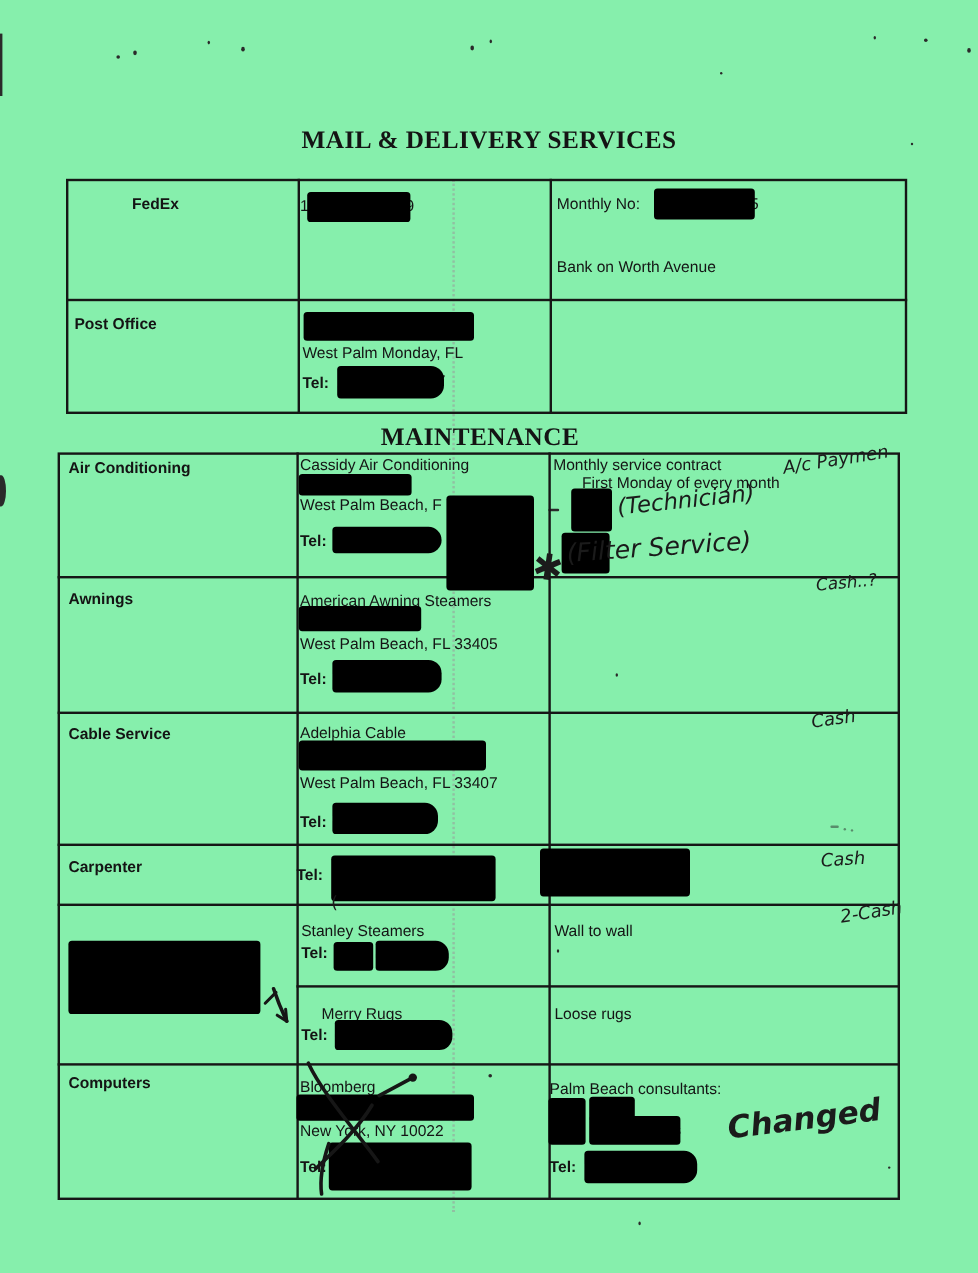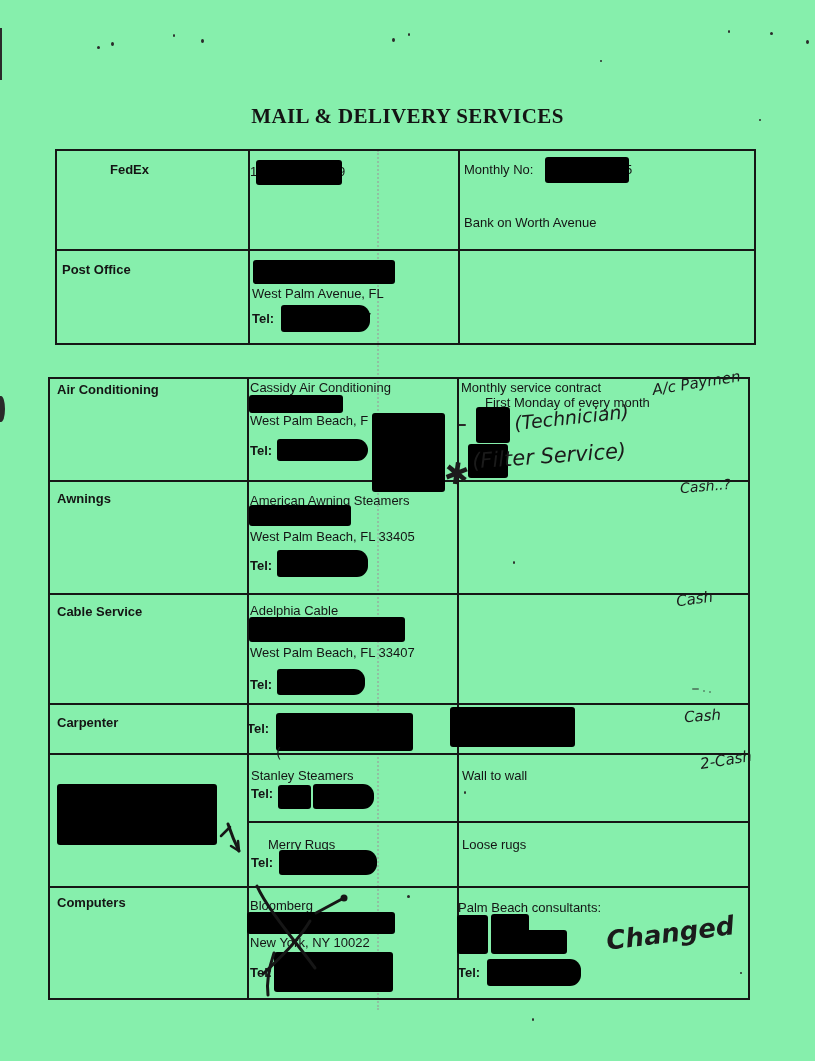--- a/index.html
+++ b/index.html
@@ -44,38 +44,39 @@
   <div class="speck" style="left:407px;top:895px;width:3px;height:3px"></div>
   <div class="speck" style="left:532px;top:1018px;width:2px;height:3px"></div>
   <div class="speck" style="left:740px;top:972px;width:2px;height:2px"></div>
   <div class="speck" style="left:0;top:28px;width:2px;height:52px;border-radius:0"></div>
   <div class="speck" style="left:-3px;top:396px;width:8px;height:26px;border-radius:0 60% 60% 0"></div>
   <div class="speck" style="left:692px;top:688px;width:7px;height:2px;border-radius:1px;opacity:.5"></div>
   <div class="speck" style="left:703px;top:690px;width:2px;height:2px;opacity:.5"></div>
   <div class="speck" style="left:709px;top:691px;width:2px;height:2px;opacity:.5"></div>
 
   <div class="doc-title" style="top:104px;width:815px;">MAIL &amp; DELIVERY SERVICES</div>
+  <div class="doc-title" style="top:352px;width:800px;">MAINTENANCE</div>
 
   <div class="frame" style="left:55px;top:149px;width:697px;height:192px;"></div>
   <div class="lv" style="left:248px;top:149px;height:196px;"></div>
   <div class="lv" style="left:458px;top:149px;height:196px;"></div>
   <div class="lh" style="left:55px;top:249px;width:701px;"></div>
 
   <div class="t b" style="left:62px;top:162px;margin-left:48px;">FedEx</div>
   <div class="t" style="left:250px;top:164px;">1</div>
   <div class="redact" style="left:256px;top:160px;width:86px;height:25px;"></div>
   <div class="t frag" style="left:338px;top:164px;">9</div>
   <div class="t" style="left:464px;top:162px;">Monthly No:</div>
   <div class="redact" style="left:545px;top:157px;width:84px;height:26px;"></div>
   <div class="t frag" style="left:625px;top:162px;">5</div>
   <div class="t" style="left:464px;top:215px;">Bank on Worth Avenue</div>
 
   <div class="t b" style="left:62px;top:262px;">Post Office</div>
   <div class="redact" style="left:253px;top:260px;width:142px;height:24px;"></div>
-  <div class="t" style="left:252px;top:286px;">West Palm Avenue, FL</div>
+  <div class="t" style="left:252px;top:286px;">West Palm Monday, FL</div>
   <div class="t b" style="left:252px;top:311px;">Tel:</div>
   <div class="redact pill-r" style="left:281px;top:305px;width:89px;height:27px;"></div>
   <div class="t frag" style="left:364px;top:310px;">7</div>
 
   <div class="frame" style="left:48px;top:377px;width:698px;height:619px;"></div>
   <div class="lv" style="left:247px;top:377px;height:623px;"></div>
   <div class="lv" style="left:457px;top:377px;height:623px;"></div>
   <div class="lh" style="left:48px;top:480px;width:702px;"></div>
   <div class="lh" style="left:48px;top:593px;width:702px;"></div>
   <div class="lh" style="left:48px;top:703px;width:702px;"></div>

